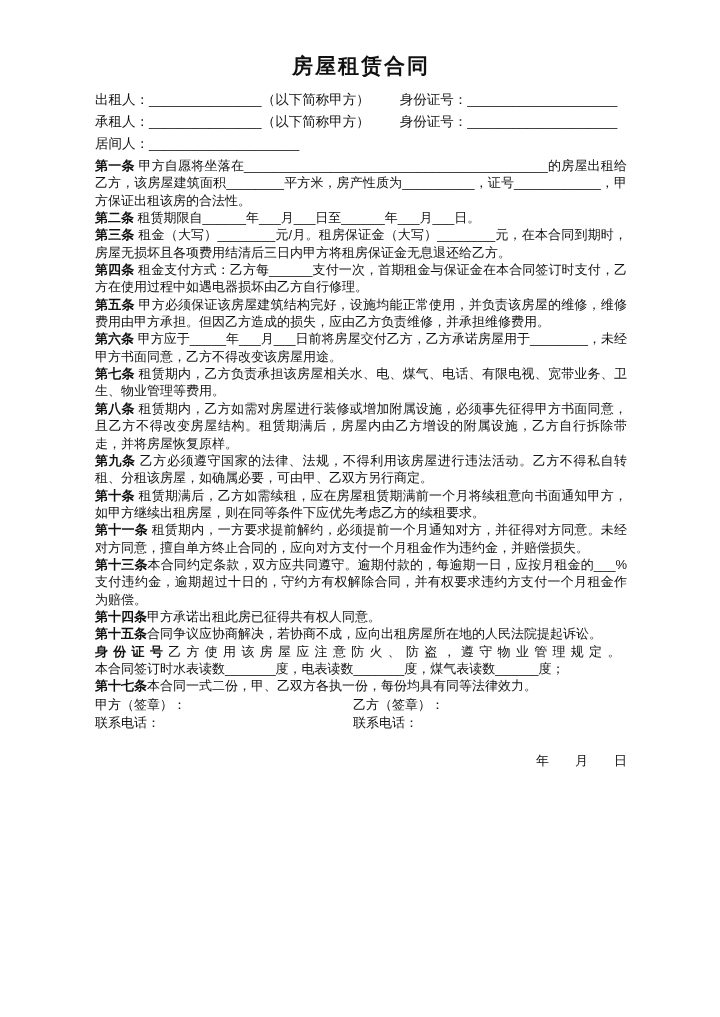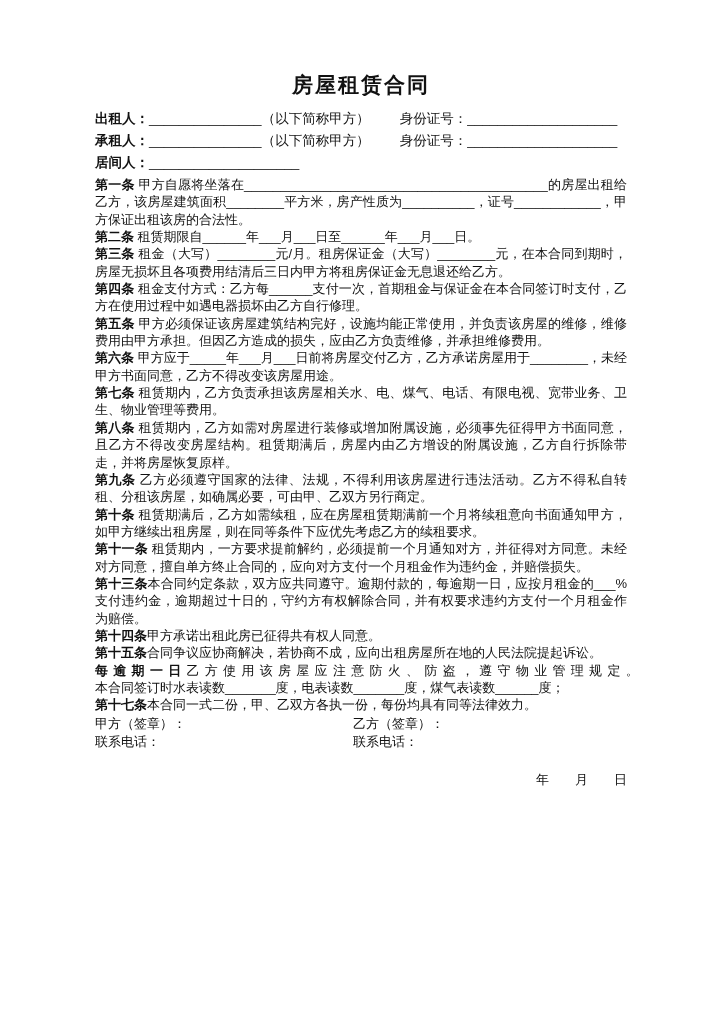--- a/index.html
+++ b/index.html
@@ -1,25 +1,25 @@
 <!DOCTYPE html>
 <html><head>
 <meta charset="utf-8">
 <style>
   html,body{margin:0;padding:0;background:#ffffff;}
   body{width:720px;height:1017px;overflow:hidden;
        font-family:"Liberation Sans",sans-serif;color:#111;}
   .page{box-sizing:border-box;width:720px;height:1017px;
-        padding:70px 93px 0 95px;background:#fff;}
+        padding:51px 93px 0 95px;background:#fff;}
   .doc-title{margin:0 0 8px 0;text-align:center;font-size:21px;line-height:30px;
              font-weight:700;letter-spacing:2px;}
   
   .party-row{display:flex;flex-wrap:nowrap;align-items:baseline;
              font-size:13.5px;line-height:22px;white-space:pre;}
-  .party-label{font-weight:700;}
+  .party-label{font-weight:400;}
   .party-blank,.party-id-blank{letter-spacing:0;}
   .party-id-label{margin-left:30px;}
   
   .clauses{margin-top:2px;}
   .clause{margin:0;font-size:13px;line-height:17.35px;text-align:justify;
           word-break:break-all;}
   .clause .clause-label{font-weight:700;}
   .clause.spread{letter-spacing:5.3px;text-align:left;white-space:nowrap;}
   
   .sig-block{margin-top:1px;}
@@ -71,21 +71,21 @@
 
   <p class="clause"><span class="clause-label">第十一条</span><span class="clause-text"> 租赁期内，一方要求提前解约，必须提前一个月通知对方，并征得对方同意。未经对方同意，擅自单方终止合同的，应向对方支付一个月租金作为违约金，并赔偿损失。</span></p>
 
 
   <p class="clause"><span class="clause-label">第十三条</span><span class="clause-text">本合同约定条款，双方应共同遵守。逾期付款的，每逾期一日，应按月租金的___%支付违约金，逾期超过十日的，守约方有权解除合同，并有权要求违约方支付一个月租金作为赔偿。</span></p>
 
   <p class="clause"><span class="clause-label">第十四条</span><span class="clause-text">甲方承诺出租此房已征得共有权人同意。</span></p>
 
   <p class="clause"><span class="clause-label">第十五条</span><span class="clause-text">合同争议应协商解决，若协商不成，应向出租房屋所在地的人民法院提起诉讼。</span></p>
 
-  <p class="clause spread"><span class="clause-label">每逾期一日</span><span class="clause-text">乙方使用该房屋应注意防火、防盗，遵守物业管理规定。</span></p>
+  <p class="clause spread"><span class="clause-label">身份证号</span><span class="clause-text">乙方使用该房屋应注意防火、防盗，遵守物业管理规定。</span></p>
 
   <p class="clause"><span class="clause-label"></span><span class="clause-text">本合同签订时水表读数_______度，电表读数_______度，煤气表读数______度；</span></p>
 
   <p class="clause"><span class="clause-label">第十七条</span><span class="clause-text">本合同一式二份，甲、乙双方各执一份，每份均具有同等法律效力。</span></p>
 </div>
 
   <div class="sig-block" id="signature">
   <div class="sig-row">
     <span class="sig-left">甲方（签章）：</span>
     <span class="sig-right">乙方（签章）：</span>

